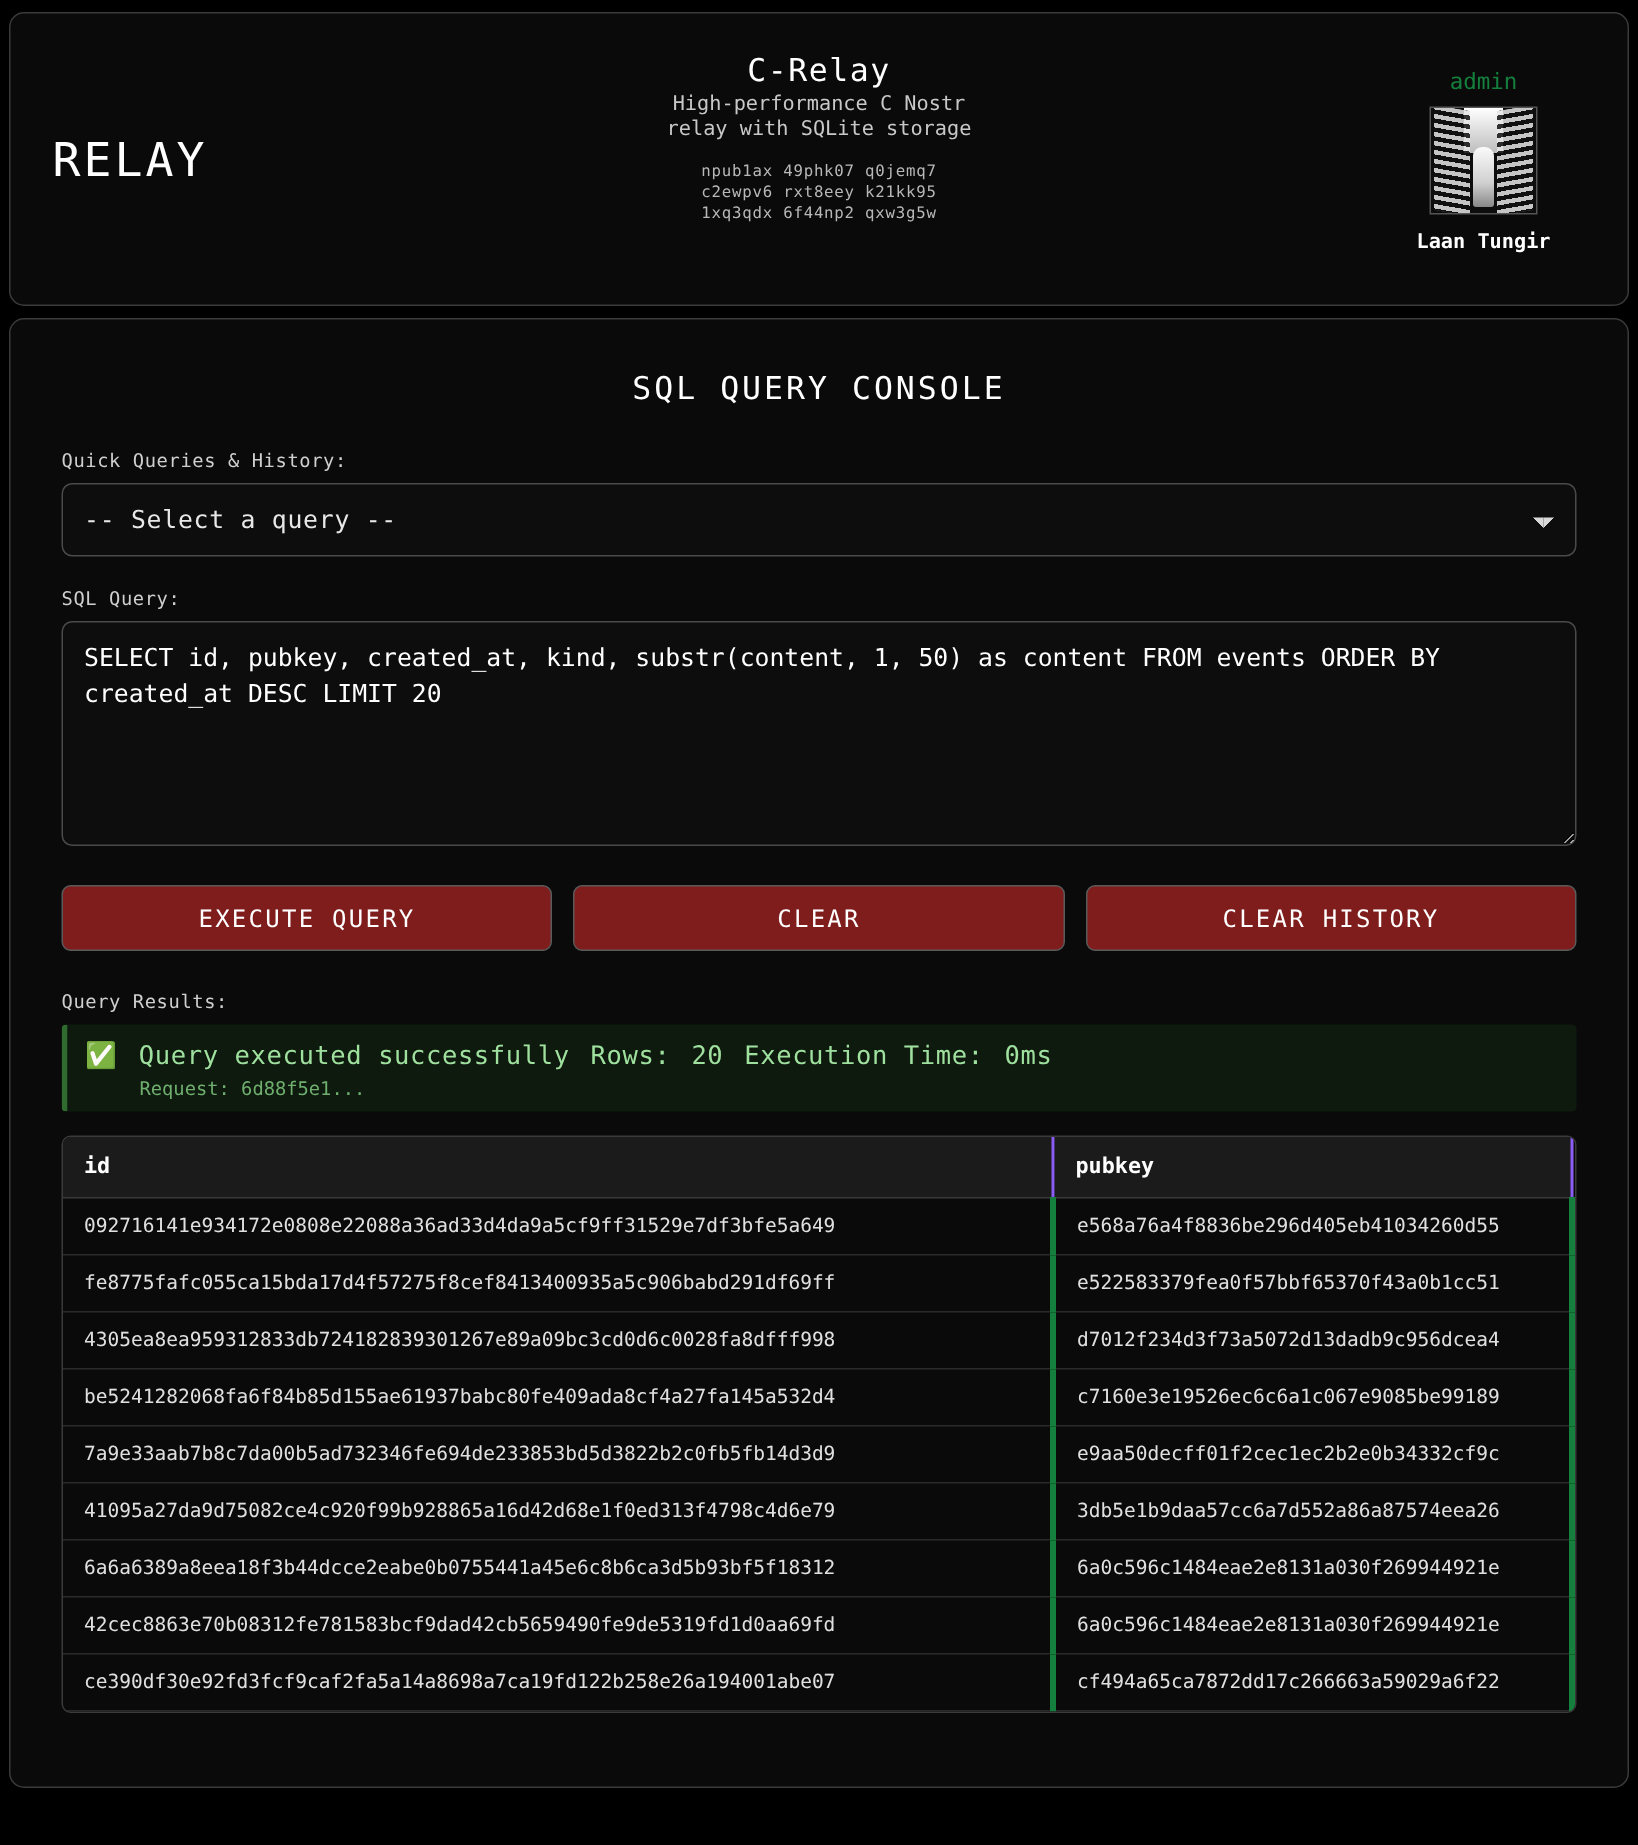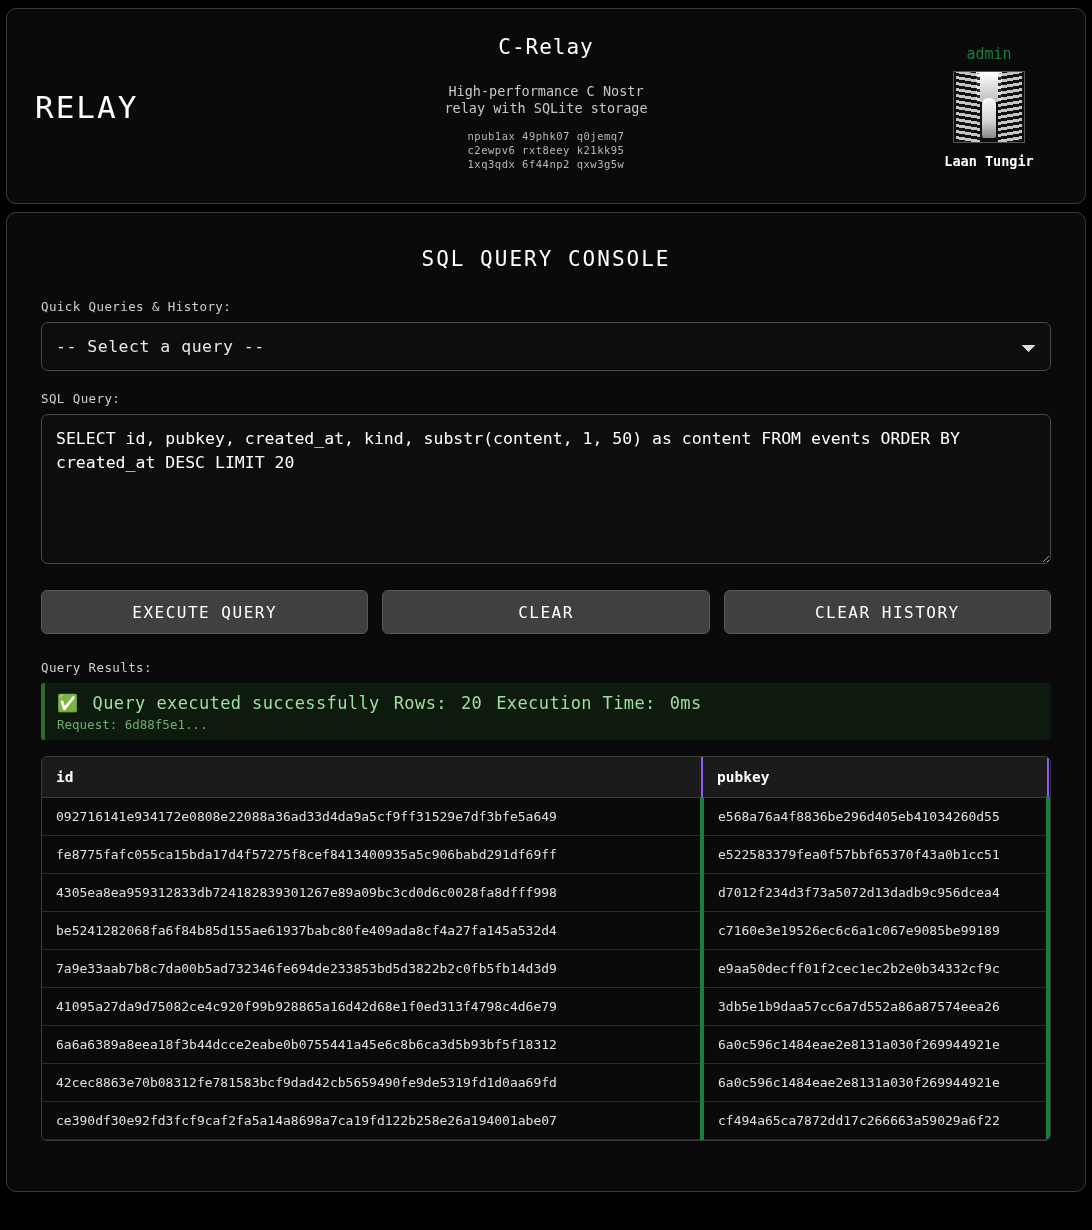--- a/index.html
+++ b/index.html
@@ -33,21 +33,21 @@
   }
   #header-center {
     position: absolute;
     left: 0; right: 0; top: 26px;
     text-align: center;
   }
   #app-title {
     font-size: 21px;
     color: #ffffff;
     letter-spacing: 1px;
-    margin-bottom: 24px;
+    margin-bottom: 2px;
   }
   #app-subtitle {
     font-size: 13.5px;
     color: #c8c8c8;
     line-height: 1.25;
     width: 220px;
     margin: 0 auto;
   }
   #npub {
     margin-top: 12px;
@@ -154,21 +154,21 @@
     resize: vertical;
   }
   #buttons {
     display: flex;
     gap: 14px;
     margin: 22px 0 26px 0;
   }
   .btn {
     flex: 1;
     height: 44px;
-    background: #404040;
+    background: #7f1d1d;
     border: 1px solid #5a5a5a;
     border-radius: 6px;
     color: #ffffff;
     font-family: "DejaVu Sans Mono", monospace;
     font-size: 16px;
     letter-spacing: 1.5px;
     cursor: pointer;
   }
   #status-bar {
     background: #0d1a0d;
@@ -183,20 +183,21 @@
     gap: 14px;
     font-size: 17px;
     color: #9fe09f;
     letter-spacing: .4px;
   }
   #status-check { font-size: 17px; }
   #status-request {
     margin-top: 4px;
     font-size: 12.5px;
     color: #6fae6f;
+    margin-left: 36px;
   }
 
   
   #results-wrap {
     border: 1px solid #3a3a3a;
     border-radius: 6px;
     overflow: hidden;
     background: #0a0a0a;
   }
   table#results-table {

